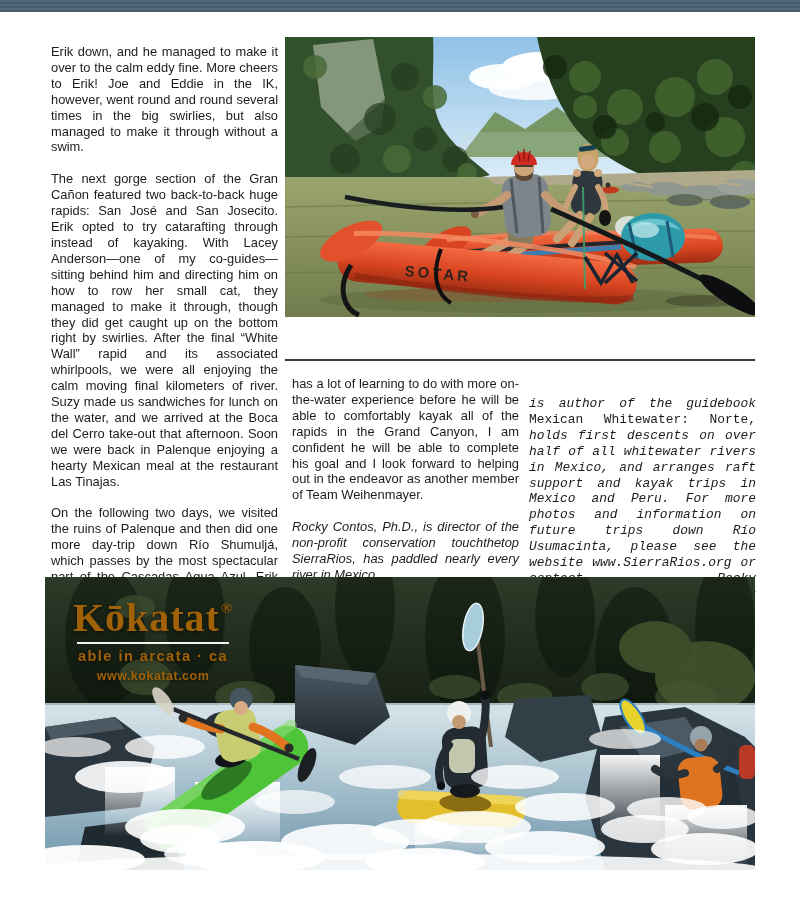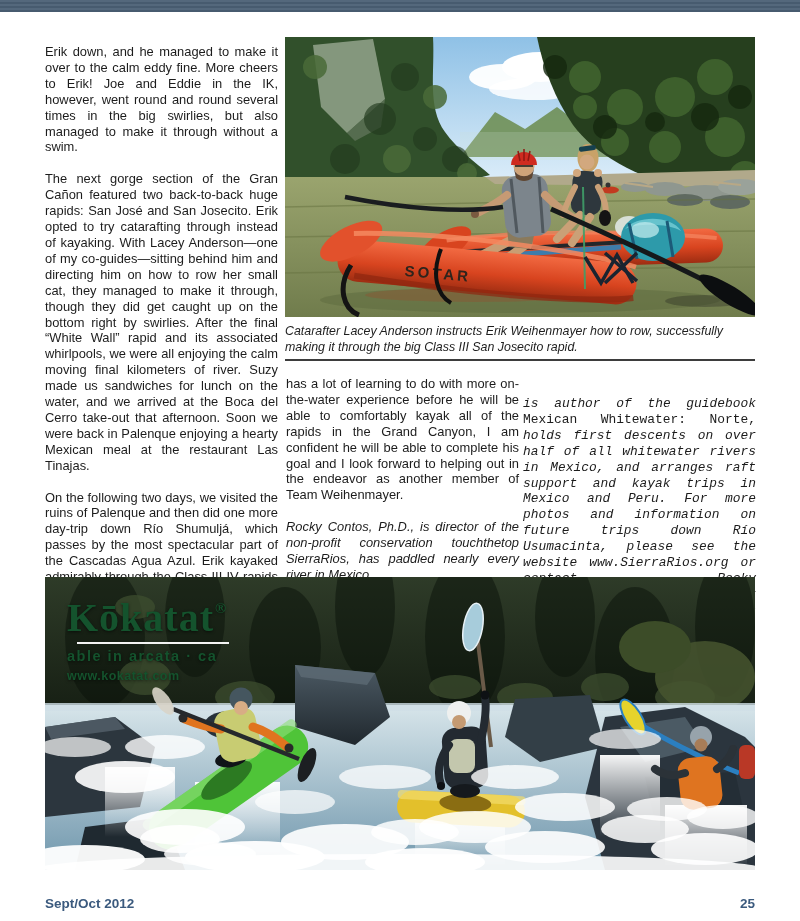--- a/index.html
+++ b/index.html
@@ -7,37 +7,37 @@
     position:relative; width:800px; height:921px; background:#ffffff;
     font-family:"Liberation Sans", sans-serif; overflow:hidden;
   }
   .topbar {
     position:absolute; top:0; left:0; width:800px; height:12px;
     background:repeating-linear-gradient(180deg,#54687c 0 2px,#475b6f 2px 4px);
     background-color:#4a5f74;
   }
   .col { position:absolute; width:233px; font-size:12.9px; line-height:15.9px;
          text-align:justify; color:#1c1c1c; }
-  .col p { margin:0 0 16px 0; }
+  .col p { margin:0 0 16px 6px; }
   .col-left { left:45px; top:44px; }
   .col-mid  { left:286px; top:376px; }
   .col-right{ left:523px; top:396px;font-family:Liberation Mono, monospace; }
   .bio { font-style:italic; }
   .roman { font-style:normal; }
   figure { margin:0; }
   .photo-top { position:absolute; left:285px; top:37px; width:470px; height:280px; }
   .photo-top svg { display:block; width:470px; height:280px; }
   .caption {
     position:absolute; left:285px; top:323px; width:470px;
     font-style:italic; font-size:12.4px; line-height:16px; color:#1e1e1e;
   }
   .caption-rule { position:absolute; left:285px; top:359px; width:470px; height:2px; background:#3d3d3d; }
   .ad { position:absolute; left:45px; top:577px; width:710px; height:293px; }
   .ad svg { position:absolute; left:0; top:0; width:710px; height:293px; }
-  .logo { position:absolute; left:22px; top:8px; width:172px; color:#14532d; text-align:left;
+  .logo { position:absolute; left:22px; top:8px; width:172px; color:#a16207; text-align:center;
           text-shadow:0 1px 3px rgba(0,0,0,.55); }
   .brand { font-family:"Liberation Serif", serif; font-weight:bold; font-size:40px;
            letter-spacing:1px; line-height:46px; white-space:nowrap; }
   .reg { font-size:15px; vertical-align:18px; margin-left:1px; }
   .logo-rule { height:2px; background:#ffffff; margin:1px 10px 4px 10px; opacity:.95; }
   .tagline { font-size:14.5px; font-weight:bold; letter-spacing:1.5px; }
   .url { font-size:12.5px; font-weight:bold; letter-spacing:.5px; margin-top:5px; }
   .footer {
     position:absolute; left:45px; top:896px; width:710px;
     display:flex; justify-content:space-between;
@@ -224,21 +224,20 @@
       </g>
 
       <g fill="none">
         <path d="M218,170 C180,176 120,172 60,160" stroke="#1a1d20" stroke-width="4.5"></path>
         <path d="M266,172 C320,196 390,228 436,252" stroke="#15181a" stroke-width="5"></path>
         <ellipse cx="445" cy="258" rx="36" ry="9" fill="#0c0e10" transform="rotate(32 445 258)"></ellipse>
       </g>
     </svg>
   </figure>
 
-  <figcaption class="caption">Catarafter Lacey Anderson instructs Erik Weihenmayer how to row, successfully making it through the big Class III San Josecito rapid.</figcaption>
   <div class="caption-rule"></div>
 
   <div class="col col-mid">
     <p>has a lot of learning to do with more on-the-water experience before he will be able to comfortably kayak all of the rapids in the Grand Canyon, I am confident he will be able to complete his goal and I look forward to helping out in the endeavor as another member of Team Weihenmayer.</p>
     <p class="bio">Rocky Contos, Ph.D., is director of the non-profit conservation touchthetop SierraRios, has paddled nearly every river in Mexico,</p>
   </div>
 
   <div class="col col-right bio">
     <p><span>is author of the guidebook </span><span class="roman">Mexican Whitewater: Norte,</span><span> holds first descents on over half of all whitewater rivers in Mexico, and arranges raft support and kayak trips in Mexico and Peru. For more photos and information on future trips down Río Usumacinta, please see the website www.SierraRios.org or contact Rocky [rocky@sierrarios.org]. For more info on Erik, see his website www.touchthetop.com.</span></p>
   </div>
@@ -389,18 +388,14 @@
     </svg>
 
     <div class="logo">
       <div class="brand"><span>Kōkatat</span><span class="reg">®</span></div>
       <div class="logo-rule"></div>
       <div class="tagline">able in arcata · ca</div>
       <div class="url">www.kokatat.com</div>
     </div>
   </div>
 
-  <div class="footer">
-    <span>Sept/Oct 2012</span>
-    <span>25</span>
-  </div>
 
 </div>
 
 </body></html>

